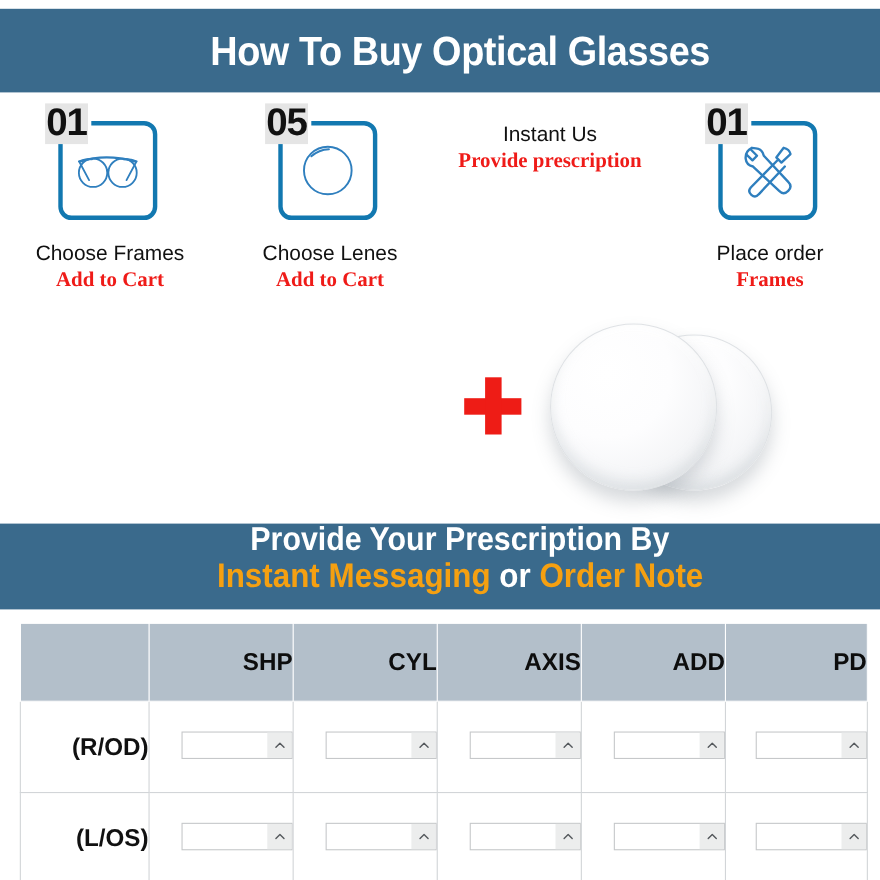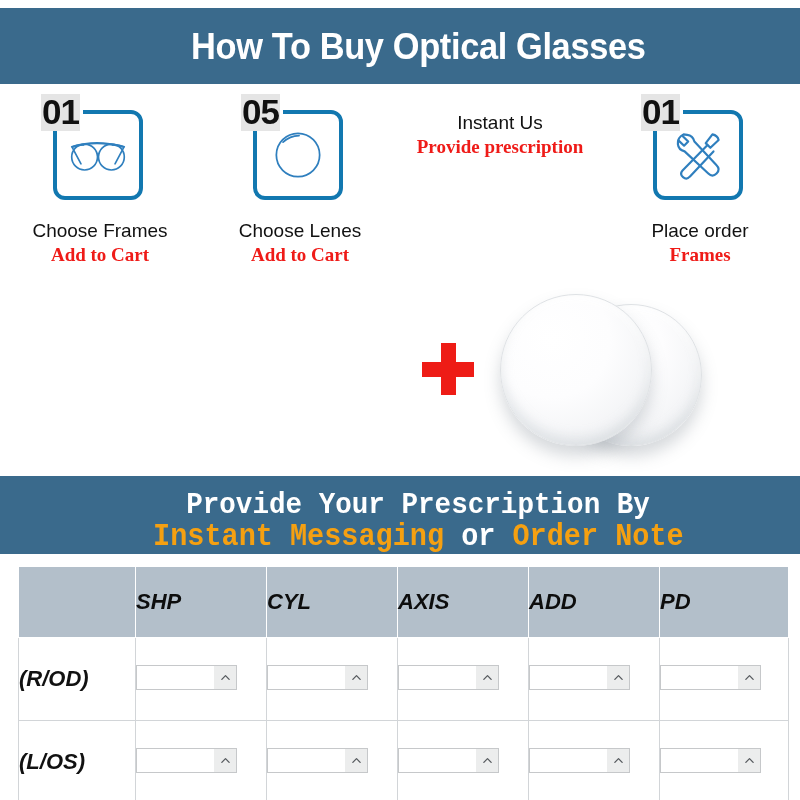--- a/index.html
+++ b/index.html
@@ -45,22 +45,21 @@
     font-size: 37px;
     font-weight: bold;
     letter-spacing: -0.4px;
     line-height: 1;
     white-space: nowrap;
     transform: scaleX(0.93);
   }
   .banner-mid {
     top: 476px;
     height: 78px;
-    justify-content: flex-end;
-    font-family: Liberation Mono, monospace;
+    justify-content: flex-start;
   }
   .banner-line1 {
     color: #ffffff;
     font-size: 30px;
     font-weight: bold;
     line-height: 1.02;
     white-space: nowrap;
     transform: scaleX(0.92);
   }
   .banner-line2 {
@@ -202,23 +201,22 @@
     position: absolute;
     left: 18px;
     top: 566px;
     width: 764px;
     border-collapse: collapse;
     table-layout: fixed;
   }
   .rx-table th, .rx-table td {
     border: 1px solid #d2d5d8;
     padding: 0;
-    text-align: left;
+    text-align: right;
     vertical-align: middle;
-    font-style: italic;
   }
   .rx-table thead th {
     background: #b3bfca;
     height: 70px;
     font-size: 22px;
     font-weight: bold;
     color: #0d0d0d;
     border-color: #ffffff;
   }
   .rx-table thead th.corner {

